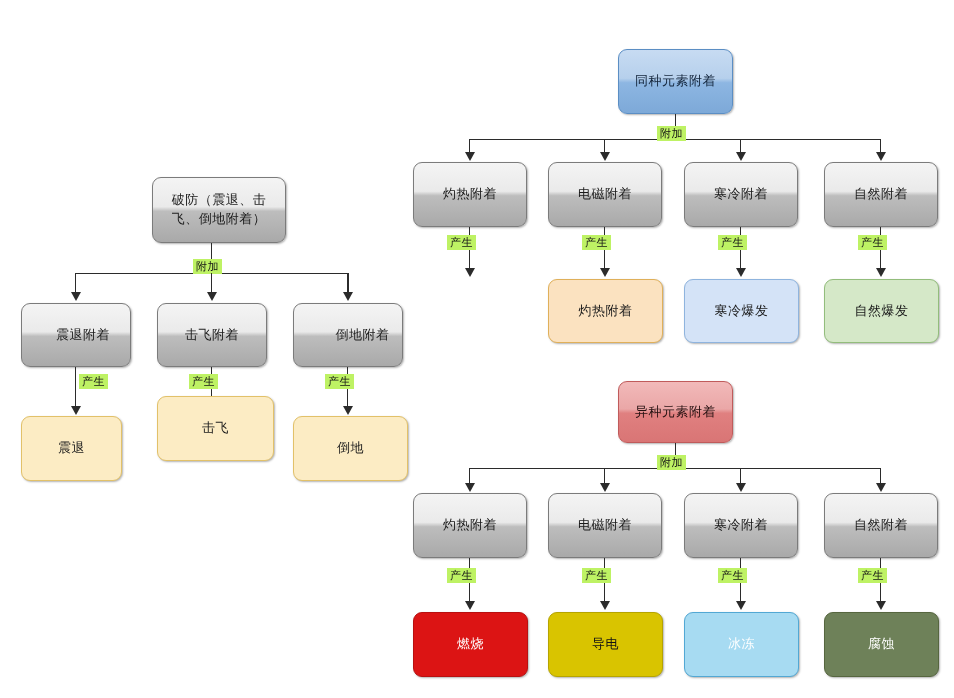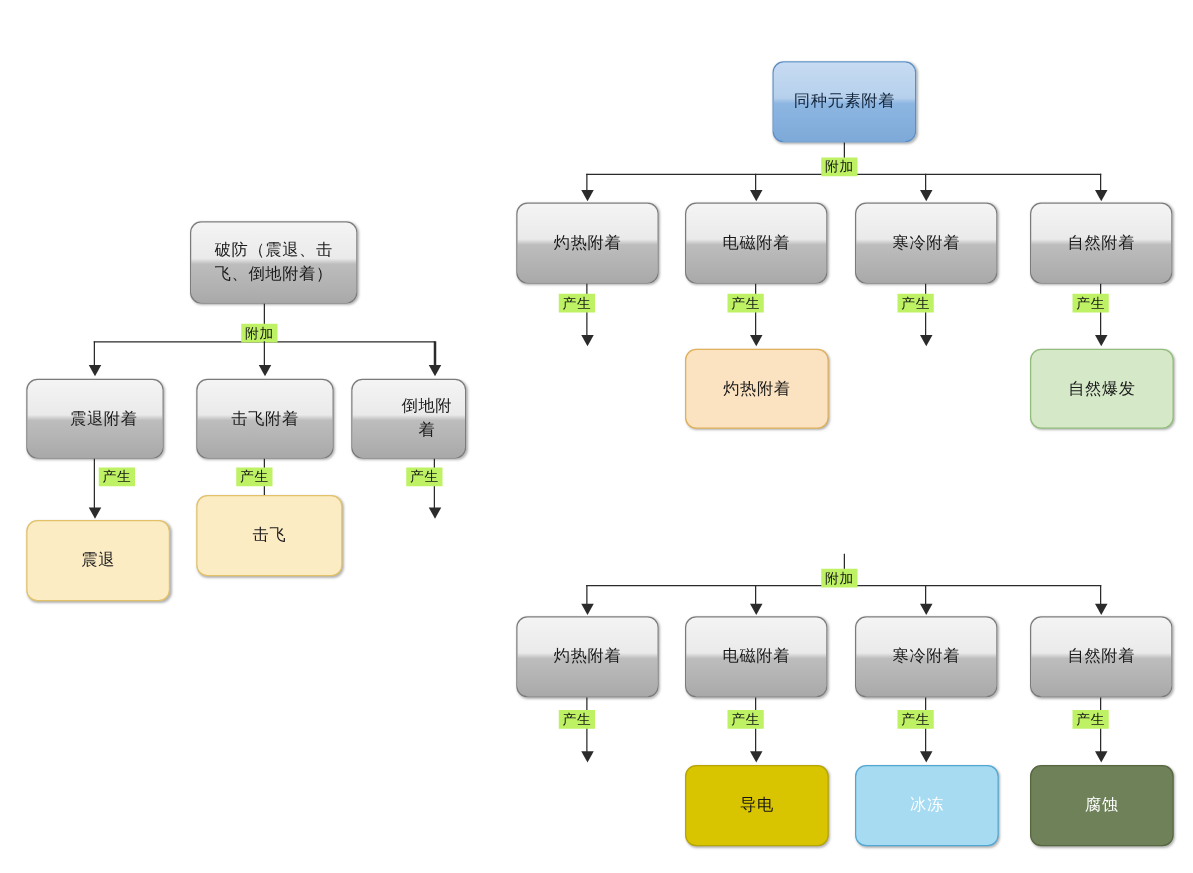--- a/index.html
+++ b/index.html
@@ -130,36 +130,37 @@
 
   <div class="edge edge-v" style="left:75px; top:273px; width:1px; height:21px;"></div>
   <div class="arrow" style="left:71px; top:292px;"></div>
   <div class="edge edge-v" style="left:211px; top:273px; width:1px; height:21px;"></div>
   <div class="arrow" style="left:207px; top:292px;"></div>
   <div class="edge edge-thick-v" style="left:347px; top:273px; width:2px; height:21px;"></div>
   <div class="arrow" style="left:343px; top:292px;"></div>
 
   <div class="node node-gray" style="left:21px; top:303px; width:110px; height:64px;padding-left:22px;">震退附着</div>
   <div class="node node-gray" style="left:157px; top:303px; width:110px; height:64px;">击飞附着</div>
-  <div class="node node-gray" style="left:281px; top:303px; width:92px; height:64px;padding-left:37px;">倒地附着</div>
+  <div class="node node-gray" style="left:293px; top:303px; width:110px; height:64px;padding-left:37px;">倒地附着</div>
 
   <div class="edge edge-v" style="left:75px; top:367px; width:1px; height:41px;"></div>
   <div class="arrow" style="left:71px; top:406px;"></div>
   <div class="edge-label" style="left:79px; top:374px;">产生</div>
 
   <div class="edge edge-v" style="left:211px; top:367px; width:1px; height:41px;"></div>
   <div class="arrow" style="left:207px; top:406px;"></div>
   <div class="edge-label" style="left:189px; top:374px;">产生</div>
 
   <div class="edge edge-v" style="left:347px; top:367px; width:1px; height:41px;"></div>
   <div class="arrow" style="left:343px; top:406px;"></div>
   <div class="edge-label" style="left:325px; top:374px;">产生</div>
 
-  <div class="node node-cream" style="left:21px; top:416px; width:115px; height:65px;">震退</div>
+  <div class="node node-cream" style="left:21px; top:416px; width:101px; height:65px;">震退</div>
   <div class="node node-cream" style="left:157px; top:396px; width:117px; height:65px;">击飞</div>
+  <div class="node node-cream" style="left:293px; top:416px; width:115px; height:65px;">倒地</div>
 
   <div class="node node-blue" style="left:618px; top:49px; width:115px; height:65px;">同种元素附着</div>
 
   <div class="edge edge-v" style="left:675px; top:114px; width:1px; height:25px;"></div>
   <div class="edge edge-h" style="left:469px; top:139px; width:412px; height:1px;"></div>
   <div class="edge-label" style="left:657px; top:126px;">附加</div>
 
   <div class="edge edge-v" style="left:469px; top:139px; width:1px; height:15px;"></div>
   <div class="arrow" style="left:465px; top:152px;"></div>
   <div class="edge edge-v" style="left:604px; top:139px; width:1px; height:15px;"></div>
@@ -184,22 +185,24 @@
 
   <div class="edge edge-v" style="left:740px; top:227px; width:1px; height:44px;"></div>
   <div class="arrow" style="left:736px; top:268px;"></div>
   <div class="edge-label" style="left:718px; top:235px;">产生</div>
 
   <div class="edge edge-v" style="left:880px; top:227px; width:1px; height:44px;"></div>
   <div class="arrow" style="left:876px; top:268px;"></div>
   <div class="edge-label" style="left:858px; top:235px;">产生</div>
 
   <div class="node node-peach" style="left:548px; top:279px; width:115px; height:64px;">灼热附着</div>
+  <div class="node node-lightblue" style="left:684px; top:279px; width:115px; height:64px;">寒冷爆发</div>
   <div class="node node-lightgreen" style="left:824px; top:279px; width:115px; height:64px;">自然爆发</div>
 
+  <div class="node node-red-grad" style="left:618px; top:381px; width:115px; height:62px;">异种元素附着</div>
 
   <div class="edge edge-v" style="left:675px; top:443px; width:1px; height:25px;"></div>
   <div class="edge edge-h" style="left:469px; top:468px; width:412px; height:1px;"></div>
   <div class="edge-label" style="left:657px; top:455px;">附加</div>
 
   <div class="edge edge-v" style="left:469px; top:468px; width:1px; height:17px;"></div>
   <div class="arrow" style="left:465px; top:483px;"></div>
   <div class="edge edge-v" style="left:604px; top:468px; width:1px; height:17px;"></div>
   <div class="arrow" style="left:600px; top:483px;"></div>
   <div class="edge edge-v" style="left:740px; top:468px; width:1px; height:17px;"></div>
@@ -221,17 +224,18 @@
   <div class="edge-label" style="left:582px; top:568px;">产生</div>
 
   <div class="edge edge-v" style="left:740px; top:558px; width:1px; height:46px;"></div>
   <div class="arrow" style="left:736px; top:601px;"></div>
   <div class="edge-label" style="left:718px; top:568px;">产生</div>
 
   <div class="edge edge-v" style="left:880px; top:558px; width:1px; height:46px;"></div>
   <div class="arrow" style="left:876px; top:601px;"></div>
   <div class="edge-label" style="left:858px; top:568px;">产生</div>
 
+  <div class="node node-strongred" style="left:413px; top:612px; width:115px; height:65px;">燃烧</div>
   <div class="node node-strongyellow" style="left:548px; top:612px; width:115px; height:65px;">导电</div>
   <div class="node node-strongolive" style="left:824px; top:612px; width:115px; height:65px;">腐蚀</div>
   <div class="node node-strongblue" style="left:684px; top:612px; width:115px; height:65px;">冰冻</div>
 
 </div>
 
 </body></html>

